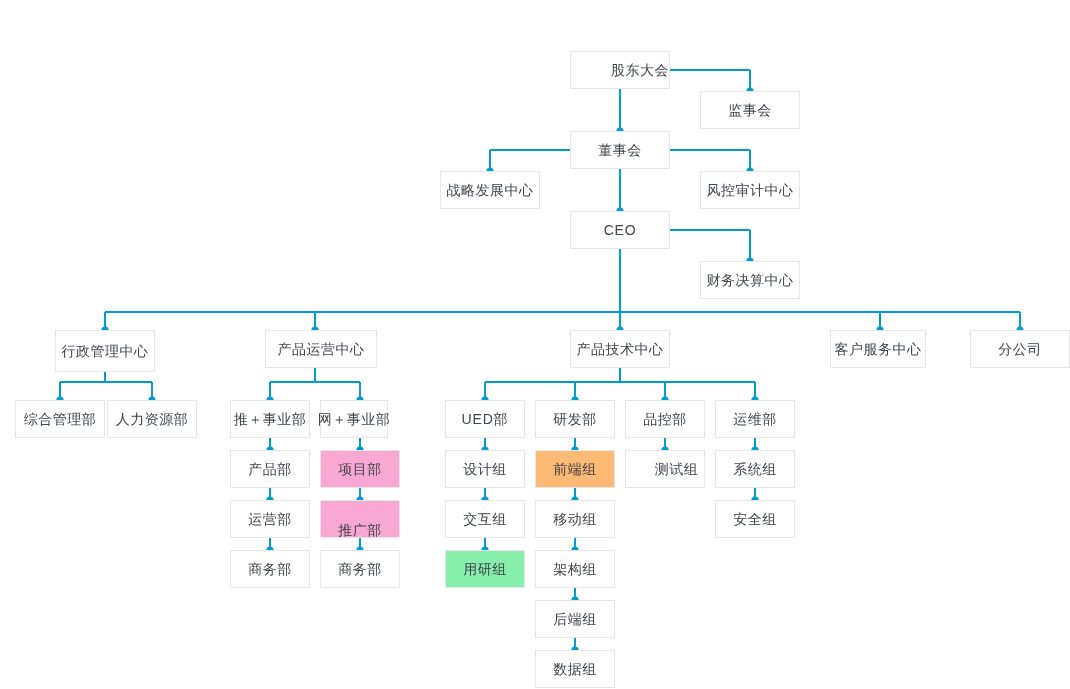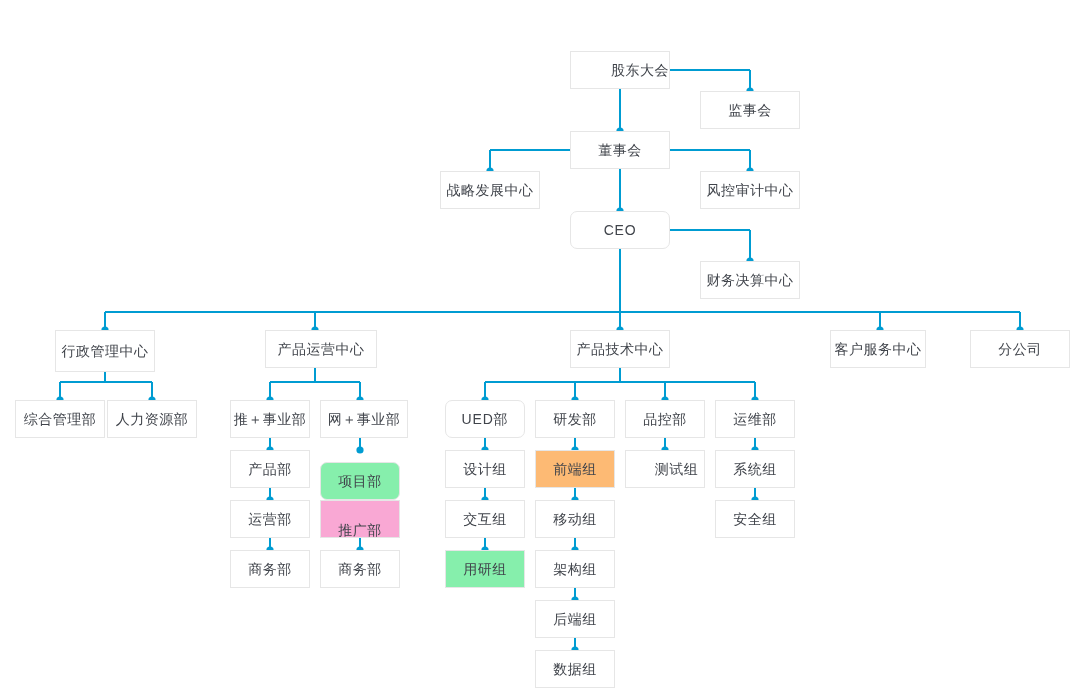--- a/index.html
+++ b/index.html
@@ -34,21 +34,20 @@
     justify-content: center;
     color: #40444b;
     font-size: 14px;
     line-height: 1;
     letter-spacing: 0.5px;
     white-space: nowrap;
     z-index: 2;
   }
   .node.latin {
     letter-spacing: 0.8px;
-    border-radius: 7px;
   }
 </style>
 </head>
 <body>
 
 <div id="stage">
   <svg id="wires" viewBox="0 0 1070 689" xmlns="http://www.w3.org/2000/svg">
       <line x1="670" y1="70" x2="750" y2="70" stroke="#009cd2" stroke-width="1.6" shape-rendering="crispEdges"></line>
       <line x1="750" y1="70" x2="750" y2="91" stroke="#009cd2" stroke-width="1.6" shape-rendering="crispEdges"></line>
       <circle cx="750" cy="91" r="3.6" fill="#009cd2"></circle>
@@ -173,27 +172,27 @@
       </div>
       <div class="node" style="left: 15px; top: 400px; width: 90px; height: 38px; border-color: rgb(230, 230, 230); background: rgb(255, 255, 255); color: rgb(64, 68, 75);">
         <span>综合管理部</span>
       </div>
       <div class="node" style="left: 107px; top: 400px; width: 90px; height: 38px; border-color: rgb(230, 230, 230); background: rgb(255, 255, 255); color: rgb(64, 68, 75);">
         <span>人力资源部</span>
       </div>
       <div class="node" style="left: 230px; top: 400px; width: 80px; height: 38px; border-color: rgb(230, 230, 230); background: rgb(255, 255, 255); color: rgb(64, 68, 75);">
         <span>推＋事业部</span>
       </div>
-      <div class="node" style="left: 320px; top: 400px; width: 88px; height: 38px; border-color: rgb(230, 230, 230); background: rgb(255, 255, 255); color: rgb(64, 68, 75);">
+      <div class="node" style="left: 320px; top: 400px; width: 68px; height: 38px; border-color: rgb(230, 230, 230); background: rgb(255, 255, 255); color: rgb(64, 68, 75);">
         <span>网＋事业部</span>
       </div>
       <div class="node" style="left: 230px; top: 450px; width: 80px; height: 38px; border-color: rgb(230, 230, 230); background: rgb(255, 255, 255); color: rgb(64, 68, 75);">
         <span>产品部</span>
       </div>
-      <div class="node" style="left: 320px; top: 462px; width: 80px; height: 38px; border-color: rgb(230, 230, 230); background: #86efac; color: rgb(64, 68, 75); border-radius: 7px;">
+      <div class="node" style="left: 320px; top: 450px; width: 80px; height: 38px; border-color: rgb(230, 230, 230); background: #f9a8d4; color: rgb(64, 68, 75);">
         <span>项目部</span>
       </div>
       <div class="node" style="left: 230px; top: 500px; width: 80px; height: 38px; border-color: rgb(230, 230, 230); background: rgb(255, 255, 255); color: rgb(64, 68, 75);">
         <span>运营部</span>
       </div>
       <div class="node" style="left: 320px; top: 500px; width: 80px; height: 38px; border-color: rgb(230, 230, 230); background: #f9a8d4; color: rgb(64, 68, 75); align-items: flex-end;">
         <span>推广部</span>
       </div>
       <div class="node" style="left: 230px; top: 550px; width: 80px; height: 38px; border-color: rgb(230, 230, 230); background: rgb(255, 255, 255); color: rgb(64, 68, 75);">
         <span>商务部</span>

